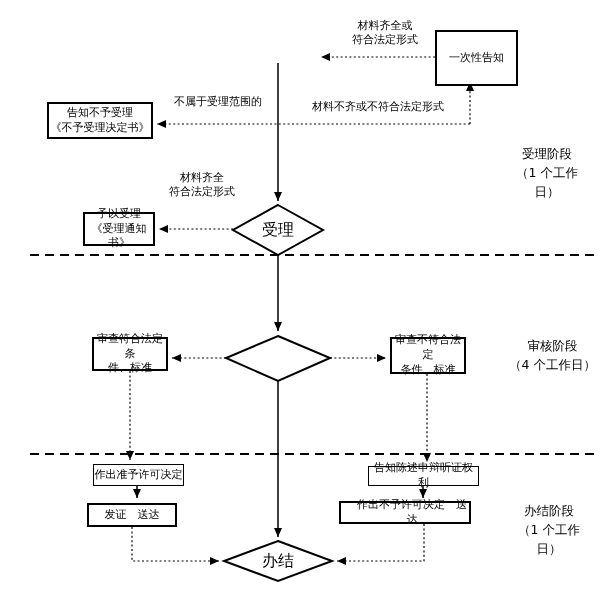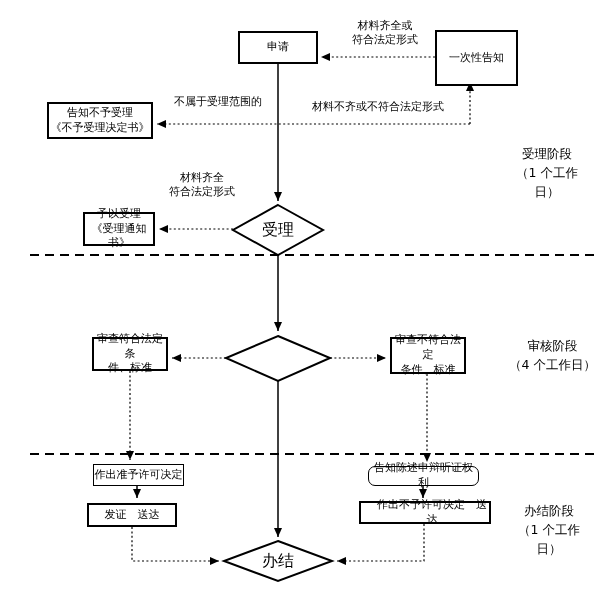--- a/index.html
+++ b/index.html
@@ -91,43 +91,42 @@
       <polyline points="424,524 424,561 337,561" marker-end="url(#ar)"></polyline>
     </g>
 
     <g fill="#fff" stroke="#000" stroke-width="2">
       <polygon points="278,205 323,230 278,255 233,230"></polygon>
       <polygon points="278,336 330,358 278,381 226,358"></polygon>
       <polygon points="278,541 332,561 278,581 224,561"></polygon>
     </g>
   </svg>
 
-  <div class="box" style="left:238px; top:31px; width:80px; height:33px;">申请</div>
 
   <div class="box" style="left:435px; top:30px; width:83px; height:56px;">一次性告知</div>
 
   <div class="box" style="left:47px; top:102px; width:106px; height:37px;">告知不予受理
 《不予受理决定书》</div>
 
   <div class="box" style="left:83px; top:212px; width:72px; height:34px;">予以受理
 《受理通知书》</div>
 
   <div class="box" style="left:92px; top:337px; width:76px; height:34px;">审查符合法定条
 件、标准</div>
 
   <div class="box" style="left:390px; top:337px; width:76px; height:37px;">审查不符合法定
 条件、标准</div>
 
   <div class="box thin" style="left:93px; top:464px; width:91px; height:22px;">作出准予许可决定</div>
 
   <div class="box" style="left:87px; top:503px; width:90px; height:24px;">发证　送达</div>
 
-  <div class="box thin" style="left:368px; top:466px; width:111px; height:20px;border-radius:7px;">告知陈述申辩听证权利</div>
+  <div class="box thin" style="left:368px; top:466px; width:111px; height:20px;">告知陈述申辩听证权利</div>
 
-  <div class="box" style="left:359px; top:501px; width:132px; height:23px;padding-left:14px;">作出不予许可决定　送达</div>
+  <div class="box" style="left:339px; top:501px; width:132px; height:23px;padding-left:14px;">作出不予许可决定　送达</div>
 
   <div class="dlabel" style="left:233px; top:207px; width:90px; height:46px;">受理</div>
   <div class="dlabel" style="left:224px; top:541px; width:108px; height:40px;">办结</div>
 
   <div class="lbl" style="left:335px; top:19px; width:100px;">材料齐全或
 符合法定形式</div>
 
   <div class="lbl" style="left:168px; top:95px; width:100px;">不属于受理范围的</div>
 
   <div class="lbl" style="left:303px; top:100px; width:150px;">材料不齐或不符合法定形式</div>

